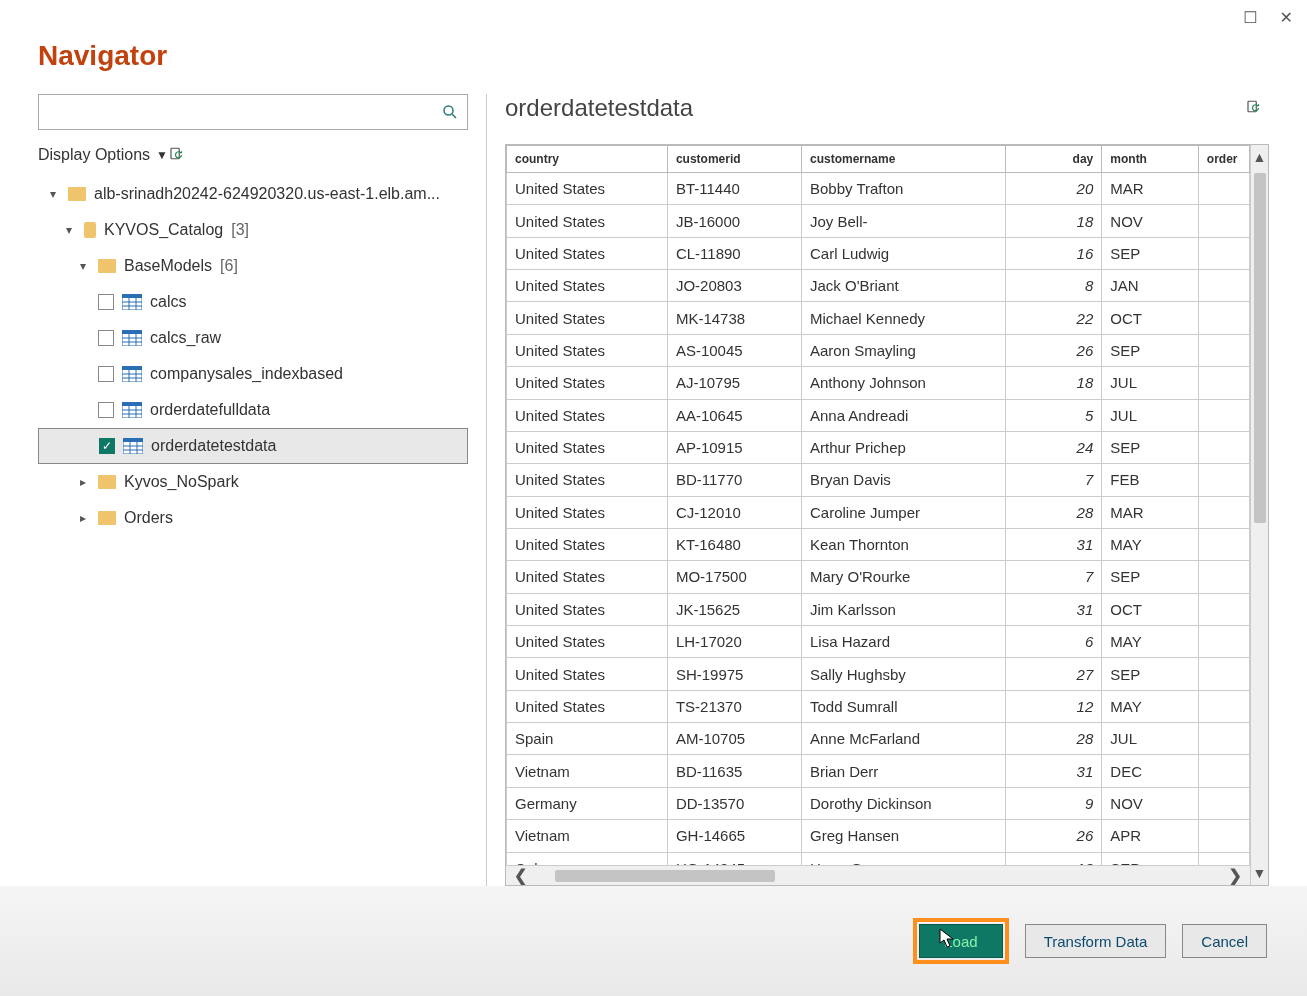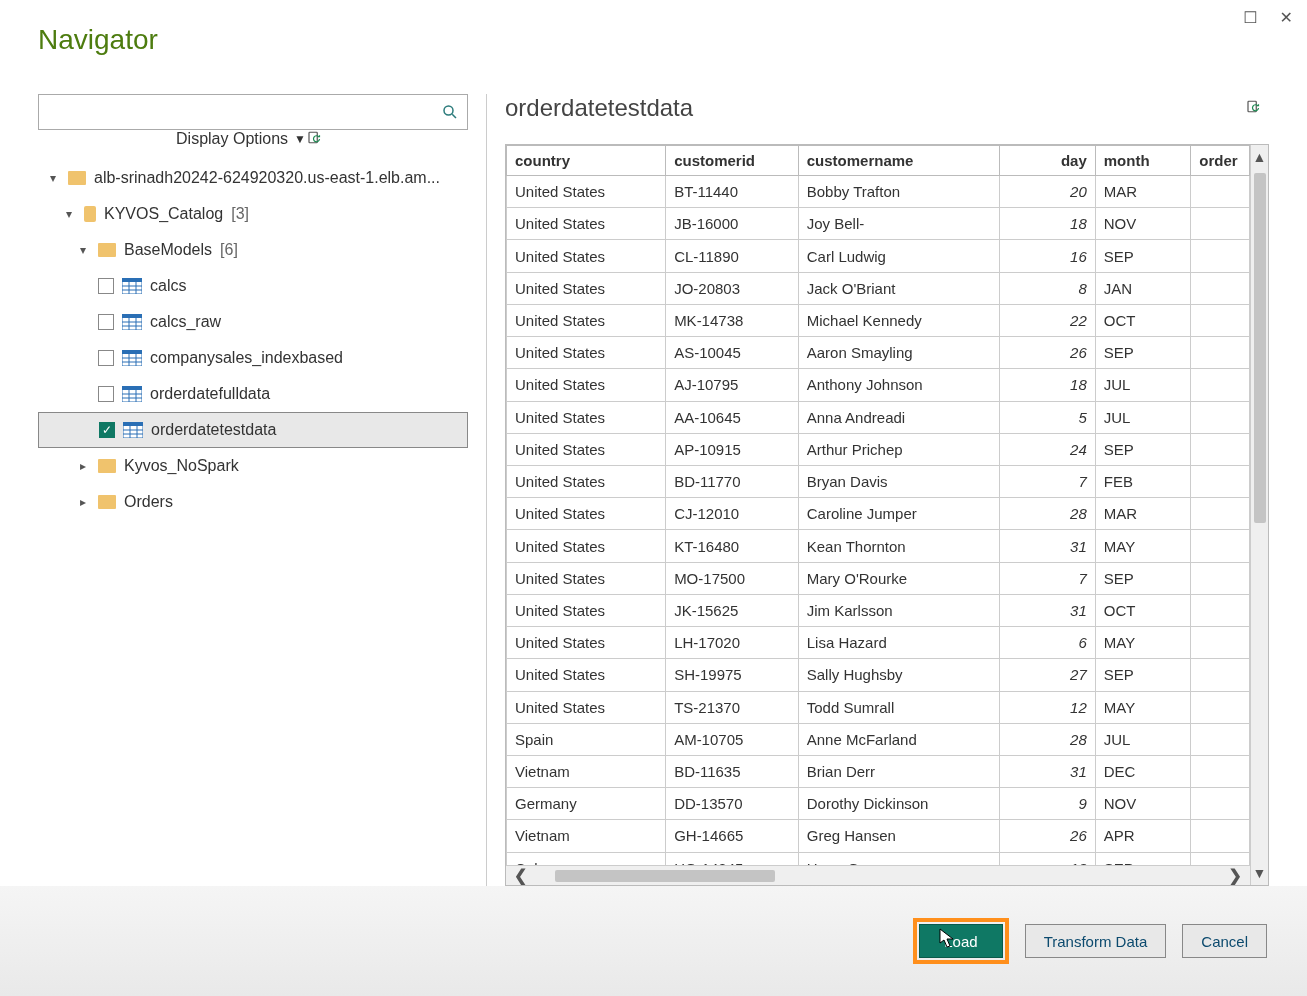--- a/index.html
+++ b/index.html
@@ -20,25 +20,25 @@
     gap: 22px;
     align-items: center;
   }
   .window-controls span {
     font-size: 16px;
     color: #555;
     cursor: pointer;
   }
   .title {
     position: absolute;
-    top: 24px;
+    top: 40px;
     left: 38px;
     font-size: 28px;
-    color: #4d7c0f;
-    font-weight: 400;
+    color: #c2410c;
+    font-weight: 700;
   }
   .content {
     position: absolute;
     top: 94px;
     left: 38px;
     right: 38px;
     bottom: 110px;
     display: flex;
   }
   .left-pane {
@@ -57,21 +57,22 @@
   .search-box input {
     flex: 1;
     border: none;
     outline: none;
     font-size: 15px;
     background: transparent;
   }
   .display-options-row {
     display: flex;
     align-items: center;
-    justify-content: center;
+    justify-content: flex-start;
+    margin-top: 16px;
     padding-right: 6px;
   }
   .display-options {
     display: flex;
     align-items: center;
     gap: 6px;
     font-size: 16px;
     color: #333;
     cursor: pointer;
   }
@@ -158,21 +159,21 @@
     overflow: hidden;
     flex: 1;
   }
   .data-table {
     border-collapse: collapse;
     flex: 1;
   }
   .data-table th {
     text-align: left;
     font-weight: 600;
-    font-size: 15px;
+    font-size: 12px;
     padding: 6px 8px;
     border: 1px solid #bbb;
     background: #fff;
   }
   .data-table td {
     font-size: 15px;
     padding: 5px 8px;
     border: 1px solid #ccc;
     white-space: nowrap;
   }
@@ -216,21 +217,21 @@
     height: 34px;
     padding: 0 18px;
     border: 1px solid #888;
     background: #e8e8e8;
     font-size: 15px;
     cursor: pointer;
     color: #0c4a6e;
   }
   .btn.primary {
     background: #0f7864;
-    color: #ffffff;
+    color: #86efac;
     border-color: #0a5a4a;
     padding: 0 24px;
   }
   .highlight-box {
     border: 4px solid #ff8f1c;
     padding: 2px;
     display: inline-flex;
   }
   .cursor {
     position: absolute;

